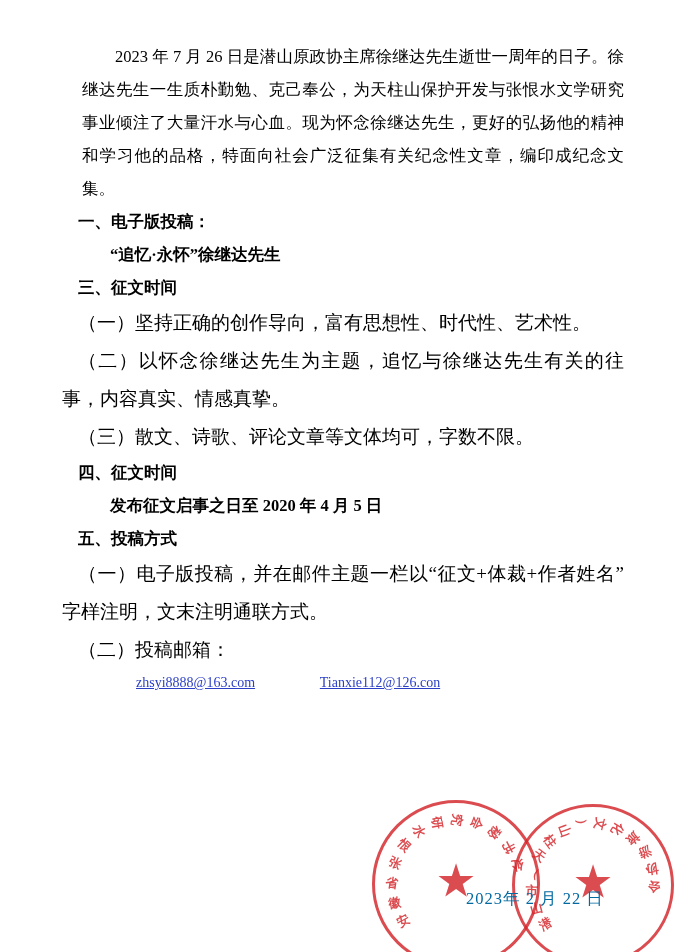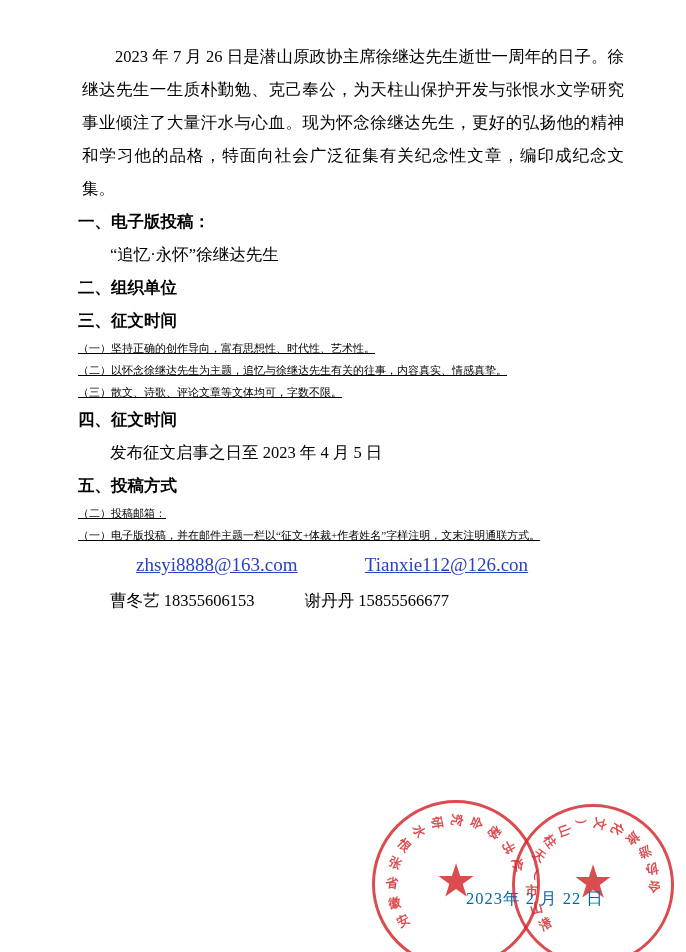--- a/index.html
+++ b/index.html
@@ -41,42 +41,42 @@
   .para-indent {
     text-indent: 33px;
   }
   .section-head {
     font-size: 16.5px;
     font-weight: bold;
     line-height: 2.0;
     text-indent: 16px;
   }
   .sub-line {
-    font-size: 11px;
+    font-size: 19px;
     line-height: 2.0;
     text-indent: 16px;
     text-align: justify;
-    text-decoration: underline;
   }
   .sub-line-deep {
     font-size: 16.5px;
     line-height: 2.0;
     text-indent: 48px;
+    font-weight: bold;
   }
   .org-row {
     font-size: 16.5px;
     line-height: 2.0;
     text-indent: 48px;
   }
   .org-gap {
     display: inline-block;
     width: 26px;
   }
   .mail-row {
-    font-size: 19px;
+    font-size: 14px;
     line-height: 2.0;
     padding-left: 74px;
   }
   .mail-link {
     color: #2b3fc4;
     text-decoration: underline;
   }
   .mail-gap {
     display: inline-block;
     width: 58px;
@@ -155,48 +155,42 @@
   <div class="body-block">
     <p class="para-indent" style="margin:0;">2023 年 7 月 26 日是潜山原政协主席徐继达先生逝世一周年的日子。徐继达先生一生质朴勤勉、克己奉公，为天柱山保护开发与张恨水文学研究事业倾注了大量汗水与心血。现为怀念徐继达先生，更好的弘扬他的精神和学习他的品格，特面向社会广泛征集有关纪念性文章，编印成纪念文集。</p>
   </div>
 
   <div>
     <div class="section-head">一、电子版投稿：</div>
     <div class="sub-line-deep">“追忆·永怀”徐继达先生</div>
   </div>
 
   <div>
-    <div class="section-head">二、组织单位</div>
   </div>
 
   <div>
     <div class="section-head">三、征文时间</div>
     <div class="sub-line">（一）坚持正确的创作导向，富有思想性、时代性、艺术性。</div>
     <div class="sub-line">（二）以怀念徐继达先生为主题，追忆与徐继达先生有关的往事，内容真实、情感真挚。</div>
     <div class="sub-line">（三）散文、诗歌、评论文章等文体均可，字数不限。</div>
   </div>
 
   <div>
     <div class="section-head">四、征文时间</div>
-    <div class="sub-line-deep">发布征文启事之日至 2023 年 4 月 5 日</div>
+    <div class="sub-line-deep">发布征文启事之日至 2020 年 4 月 5 日</div>
   </div>
 
   <div>
     <div class="section-head">五、投稿方式</div>
+    <div class="sub-line">（一）电子版投稿，并在邮件主题一栏以“征文+体裁+作者姓名”字样注明，文末注明通联方式。</div>
     <div class="sub-line">（二）投稿邮箱：</div>
-    <div class="sub-line">（一）电子版投稿，并在邮件主题一栏以“征文+体裁+作者姓名”字样注明，文末注明通联方式。</div>
     <div class="mail-row">
       <a class="mail-link" href="#">zhsyi8888@163.com</a>
       <span class="mail-gap"></span>
       <a class="mail-link" href="#">Tianxie112@126.con</a>
-    </div>
-    <div class="contact-row">
-      <span>曹冬艺 18355606153</span>
-      <span class="contact-gap"></span>
-      <span>谢丹丹 15855566677</span>
     </div>
   </div>
 
   <div class="stamp stamp-left">
     <div class="stamp-star">★</div>
     <div class="stamp-text">
       <span class="stamp-char" style="transform: rotate(-118deg) translate(0,-70px) rotate(90deg);">安</span>
       <span class="stamp-char" style="transform: rotate(-100deg) translate(0,-70px) rotate(90deg);">徽</span>
       <span class="stamp-char" style="transform: rotate(-82deg) translate(0,-70px) rotate(90deg);">省</span>
       <span class="stamp-char" style="transform: rotate(-64deg) translate(0,-70px) rotate(90deg);">张</span>

